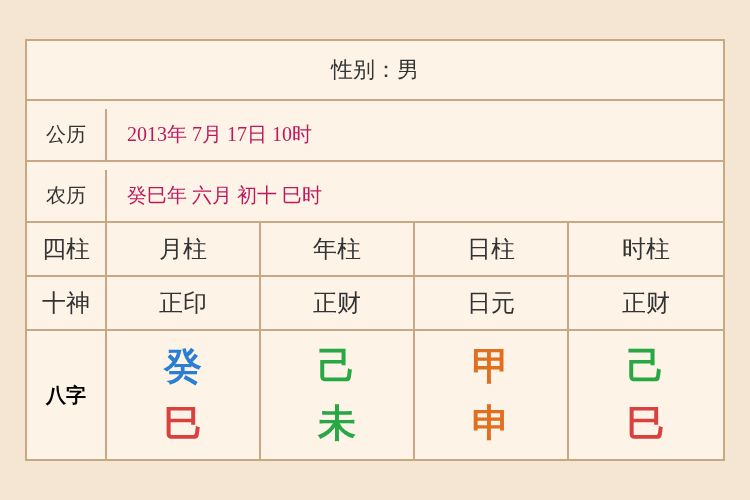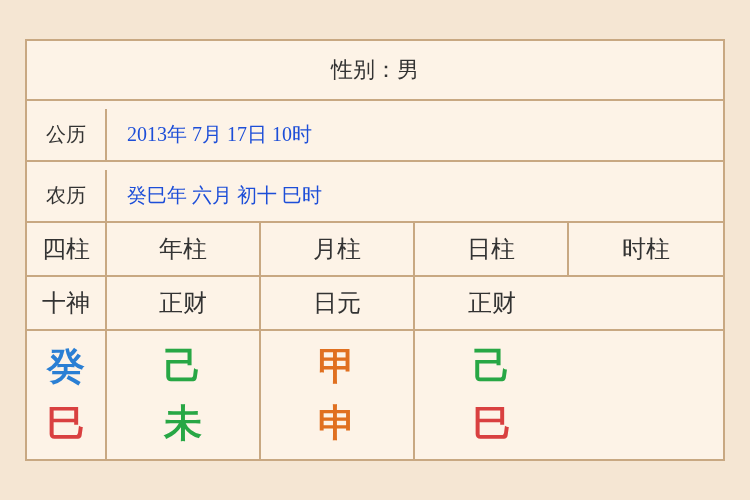--- a/index.html
+++ b/index.html
@@ -52,21 +52,21 @@
       color: #333;
       border-right: 2px solid #c8a882;
       padding: 10px 5px;
       align-self: stretch;
     }
 
     .value-cell {
       flex: 1;
       padding: 12px 20px;
       font-size: 20px;
-      color: #1d4ed8;
+      color: #be185d;
       display: flex;
       align-items: center;
     }
 
     .grid-row {
       display: grid;
       grid-template-columns: 80px 1fr 1fr 1fr 1fr;
       border-bottom: 2px solid #c8a882;
       min-height: 52px;
     }
@@ -137,34 +137,36 @@
     <div class="value-cell">2013年 7月 17日 10时</div>
   </div>
 
   <div class="info-row">
     <div class="label-cell">农历</div>
     <div class="value-cell">癸巳年 六月 初十 巳时</div>
   </div>
 
   <div class="grid-row">
     <div class="grid-cell label-col">四柱</div>
+    <div class="grid-cell">月柱</div>
     <div class="grid-cell">年柱</div>
-    <div class="grid-cell">月柱</div>
     <div class="grid-cell">日柱</div>
     <div class="grid-cell">时柱</div>
   </div>
 
   <div class="grid-row">
     <div class="grid-cell label-col">十神</div>
+    <div class="grid-cell">正印</div>
     <div class="grid-cell">正财</div>
     <div class="grid-cell">日元</div>
     <div class="grid-cell">正财</div>
   </div>
 
   <div class="bazi-row">
+    <div class="bazi-cell label-col" style="font-size:20px; border-right: 2px solid #c8a882;">八字</div>
 
     <div class="bazi-cell">
       <span class="color-blue">癸</span>
       <span class="color-red">巳</span>
     </div>
 
     <div class="bazi-cell">
       <span class="color-green">己</span>
       <span class="color-green">未</span>
     </div>

